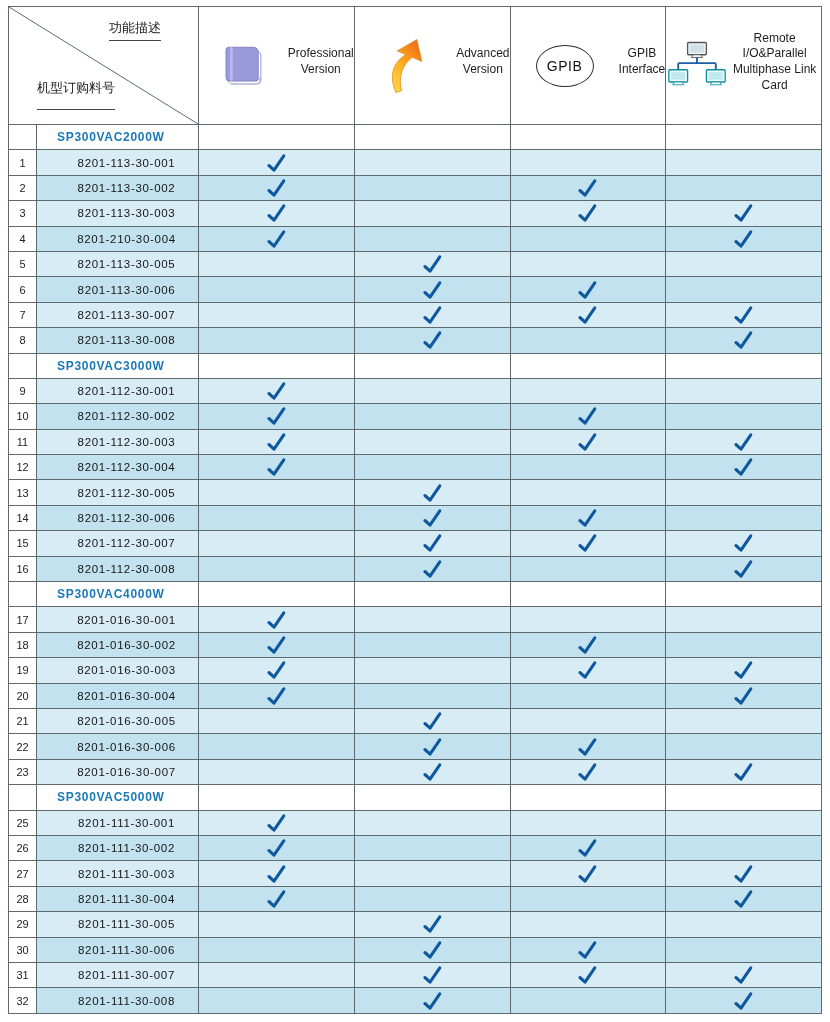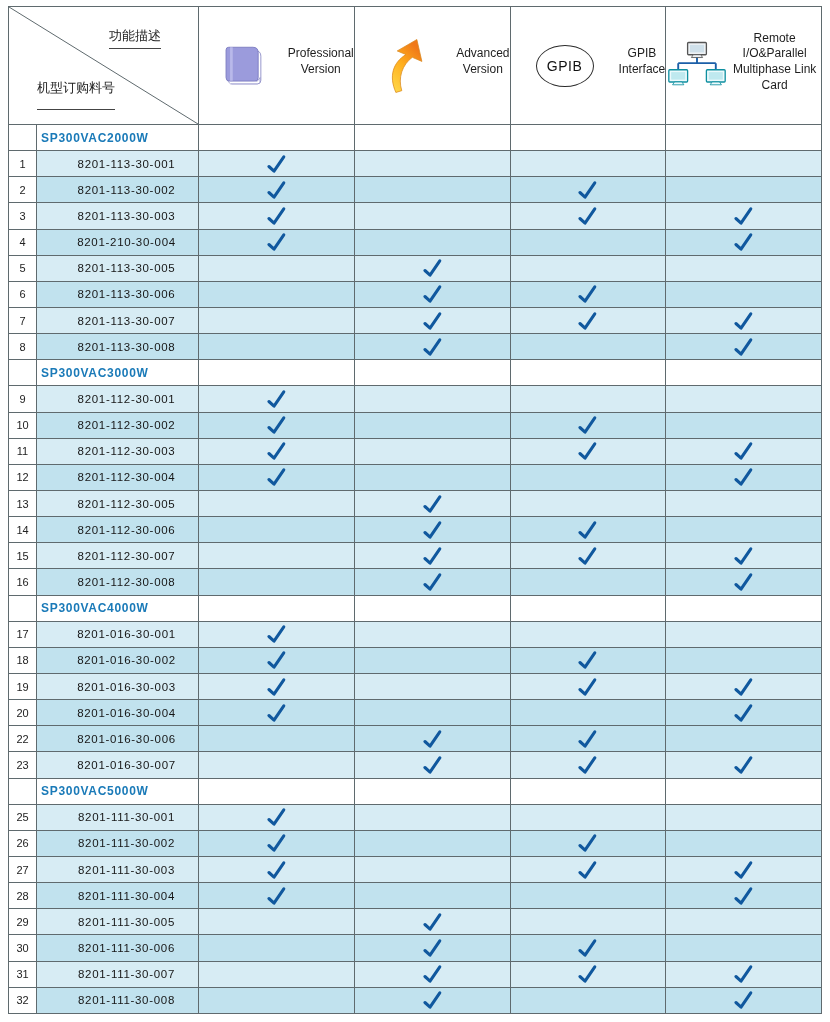--- a/index.html
+++ b/index.html
@@ -12,21 +12,21 @@
     border-collapse: collapse; table-layout: fixed;
     border: 1.5px solid var(--border-color, #5f6a6e);
   }
   th, td { border: 1px solid var(--border-color, #5f6a6e); padding: 0; }
 
   
   thead th { height: 118px; background: #ffffff; vertical-align: top; font-weight: normal; }
   th.corner { position: relative; }
   .diag { position: absolute; left: 0; top: 0; width: 100%; height: 100%; display: block; }
   .corner-top {
-    position: absolute; top: 20px; left: 100px;
+    position: absolute; top: 12px; left: 100px;
     font-size: 13px; color: #222; border-bottom: 1px solid #444; padding-bottom: 3px;
     white-space: nowrap;
   }
   .corner-bottom {
     position: absolute; bottom: 14px; left: 28px;
     font-size: 13px; color: #222; border-bottom: 1px solid #444; padding-bottom: 12px;
     white-space: nowrap;
   }
   .col-header-inner { height: 100%; display: flex; flex-direction: row; align-items: center; }
   .icon-wrap { flex: 1 1 auto; display: flex; align-items: center; justify-content: center; }
@@ -39,21 +39,21 @@
 
   
   tbody td { height: 24.7px; vertical-align: middle; font-size: 11.5px; }
   .num-cell { background: #ffffff; text-align: center; font-size: 11px; color: #222; }
   .part-cell { padding-left: 18px; letter-spacing: 0.7px; color: #161616; text-align: center; }
   tr.row-light td { background: var(--row-light, #d7ecf4); }
   tr.row-dark td { background: var(--row-dark, #c1e2ee); }
   tr.row-light td.num-cell, tr.row-dark td.num-cell { background: #ffffff; }
   tr.model-row td { background: #ffffff; }
   .model-cell {
-    padding-left: 4px; color: var(--model-color, #1a7ab8);
+    padding-left: 20px; color: var(--model-color, #1a7ab8);
     font-weight: bold; letter-spacing: 0.7px; font-size: 12px; text-align: left;
   }
   .feature-cell { text-align: center; }
   .check-icon {
     width: 23px; height: 21px; display: inline-block; vertical-align: middle;
     color: var(--check-color, #10589e); transform: rotate(-3deg); margin-top: 1px;
   }
 </style>
 </head>
 <body>
@@ -410,20 +410,30 @@
           <td class="part-cell">8201-016-30-004</td>
           <td class="feature-cell"><svg class="check-icon" viewBox="0 0 28 26" aria-hidden="true">
               <path d="M4.5 15 L10.5 21 L23.5 4" fill="none" stroke="currentColor" stroke-width="3.8" stroke-linecap="round" stroke-linejoin="round"></path>
             </svg></td>
           <td class="feature-cell"></td>
           <td class="feature-cell"></td>
           <td class="feature-cell"><svg class="check-icon" viewBox="0 0 28 26" aria-hidden="true">
               <path d="M4.5 15 L10.5 21 L23.5 4" fill="none" stroke="currentColor" stroke-width="3.8" stroke-linecap="round" stroke-linejoin="round"></path>
             </svg></td>
         </tr>
+        <tr class="row-light">
+          <td class="num-cell">21</td>
+          <td class="part-cell">8201-016-30-005</td>
+          <td class="feature-cell"></td>
+          <td class="feature-cell"><svg class="check-icon" viewBox="0 0 28 26" aria-hidden="true">
+              <path d="M4.5 15 L10.5 21 L23.5 4" fill="none" stroke="currentColor" stroke-width="3.8" stroke-linecap="round" stroke-linejoin="round"></path>
+            </svg></td>
+          <td class="feature-cell"></td>
+          <td class="feature-cell"></td>
+        </tr>
         <tr class="row-dark">
           <td class="num-cell">22</td>
           <td class="part-cell">8201-016-30-006</td>
           <td class="feature-cell"></td>
           <td class="feature-cell"><svg class="check-icon" viewBox="0 0 28 26" aria-hidden="true">
               <path d="M4.5 15 L10.5 21 L23.5 4" fill="none" stroke="currentColor" stroke-width="3.8" stroke-linecap="round" stroke-linejoin="round"></path>
             </svg></td>
           <td class="feature-cell"><svg class="check-icon" viewBox="0 0 28 26" aria-hidden="true">
               <path d="M4.5 15 L10.5 21 L23.5 4" fill="none" stroke="currentColor" stroke-width="3.8" stroke-linecap="round" stroke-linejoin="round"></path>
             </svg></td>

